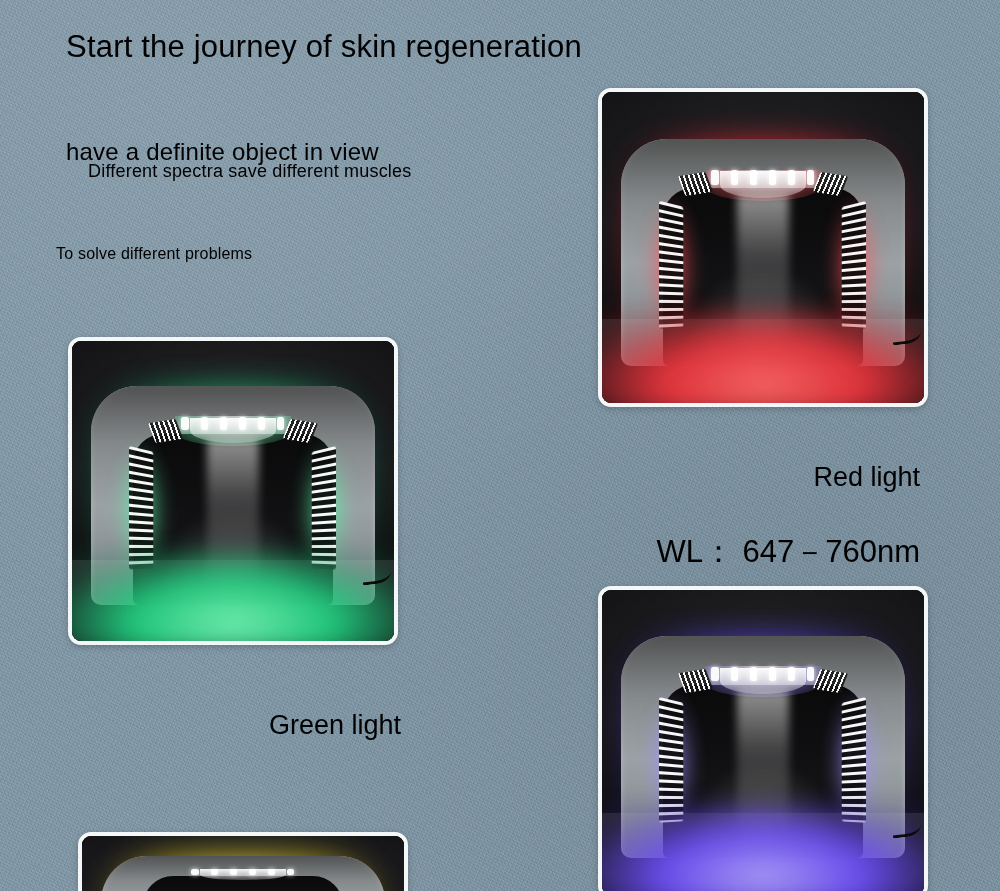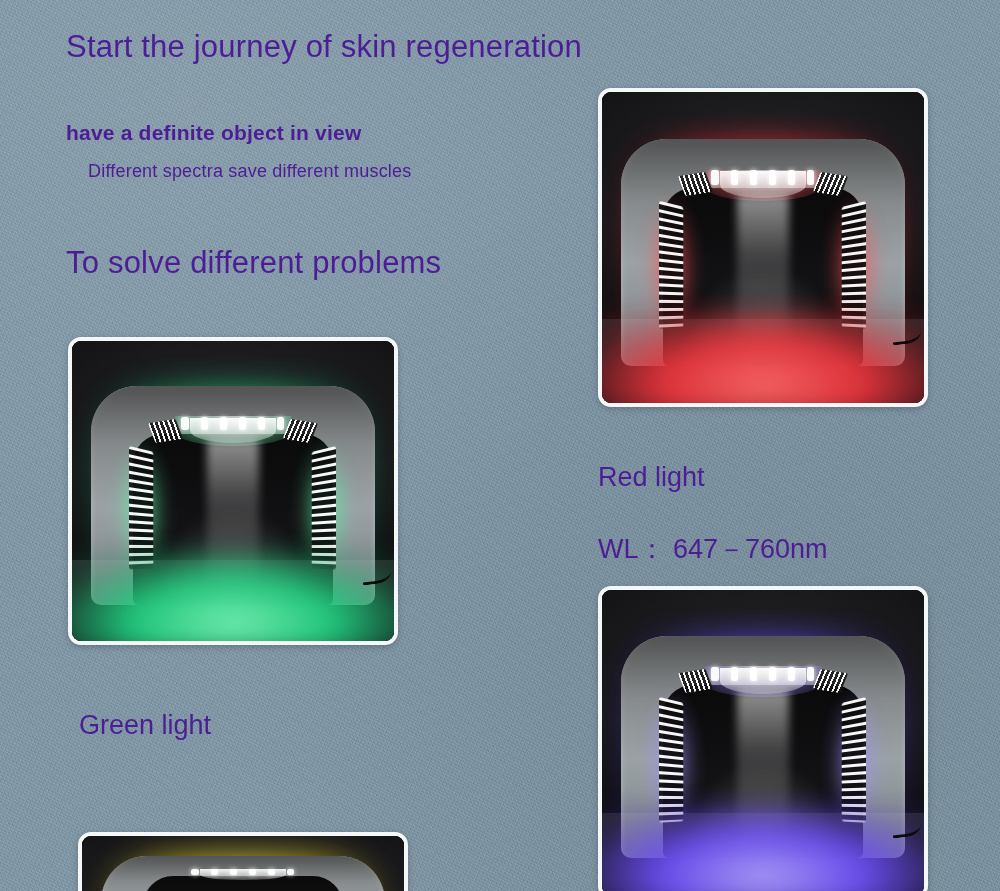--- a/index.html
+++ b/index.html
@@ -19,25 +19,25 @@
     opacity:.9;
   }
   #page-bg::after{
     content:"";position:absolute;inset:0;
     background:
       radial-gradient(circle at 18% 12%, rgba(255,255,255,.07), rgba(255,255,255,0) 45%),
       radial-gradient(circle at 82% 78%, rgba(0,0,0,.07), rgba(0,0,0,0) 55%);
   }
 
   
-  .hdr{position:absolute;color:#4c1d95;white-space:pre;letter-spacing:.2px;}
+  .hdr{position:absolute;color:#000000;white-space:pre;letter-spacing:.2px;}
   #title{left:66px;top:29px;font-size:31px;font-weight:400;}
-  #sub1{left:66px;top:121px;font-size:21px;font-weight:bold;}
+  #sub1{left:66px;top:138px;font-size:24px;}
   #sub2{left:66px;top:161px;font-size:18px;margin-left:22px;}
-  #sub3{left:66px;top:245px;font-size:31px;}
+  #sub3{left:56px;top:245px;font-size:16px;}
 
   
   .frame{
     position:absolute;border:4px solid #f4f7f8;border-radius:13px;
     overflow:hidden;background:#101010;
     box-shadow:0 2px 6px rgba(0,0,0,.22);
   }
   #frame-red  {left:598px;top:88px; width:322px;height:311px;}
   #frame-green{left:68px; top:337px;width:322px;height:300px;}
   #frame-blue {left:598px;top:586px;width:322px;height:305px;}
@@ -126,23 +126,23 @@
     background:radial-gradient(ellipse at 50% 80%, rgba(255,255,255,.26), rgba(255,255,255,0) 70%);
     filter:blur(6px);
   }
   .cable{
     position:absolute;right:1%;bottom:19%;width:9%;height:5%;
     border-bottom:3px solid #0b0b0c;border-radius:0 0 60% 10%;
     transform:rotate(-6deg);
   }
 
   
-  .cap{position:absolute;color:#4c1d95;text-align:left;white-space:pre;}
+  .cap{position:absolute;color:#000000;text-align:right;white-space:pre;}
   .cap .name{font-size:27px;line-height:1.22;}
-  .cap .wl{font-size:27px;line-height:1.45;}
+  .cap .wl{font-size:31px;line-height:1.45;}
   #cap-red{left:598px;top:425px;width:322px;}
   #cap-green{left:79px;top:673px;width:322px;}
 </style>
 </head>
 <body>
 
 <div id="page-bg"></div>
 
 <div class="hdr" id="title">Start the journey of skin regeneration</div>
 <div class="hdr" id="sub1">have a definite object in view</div>

